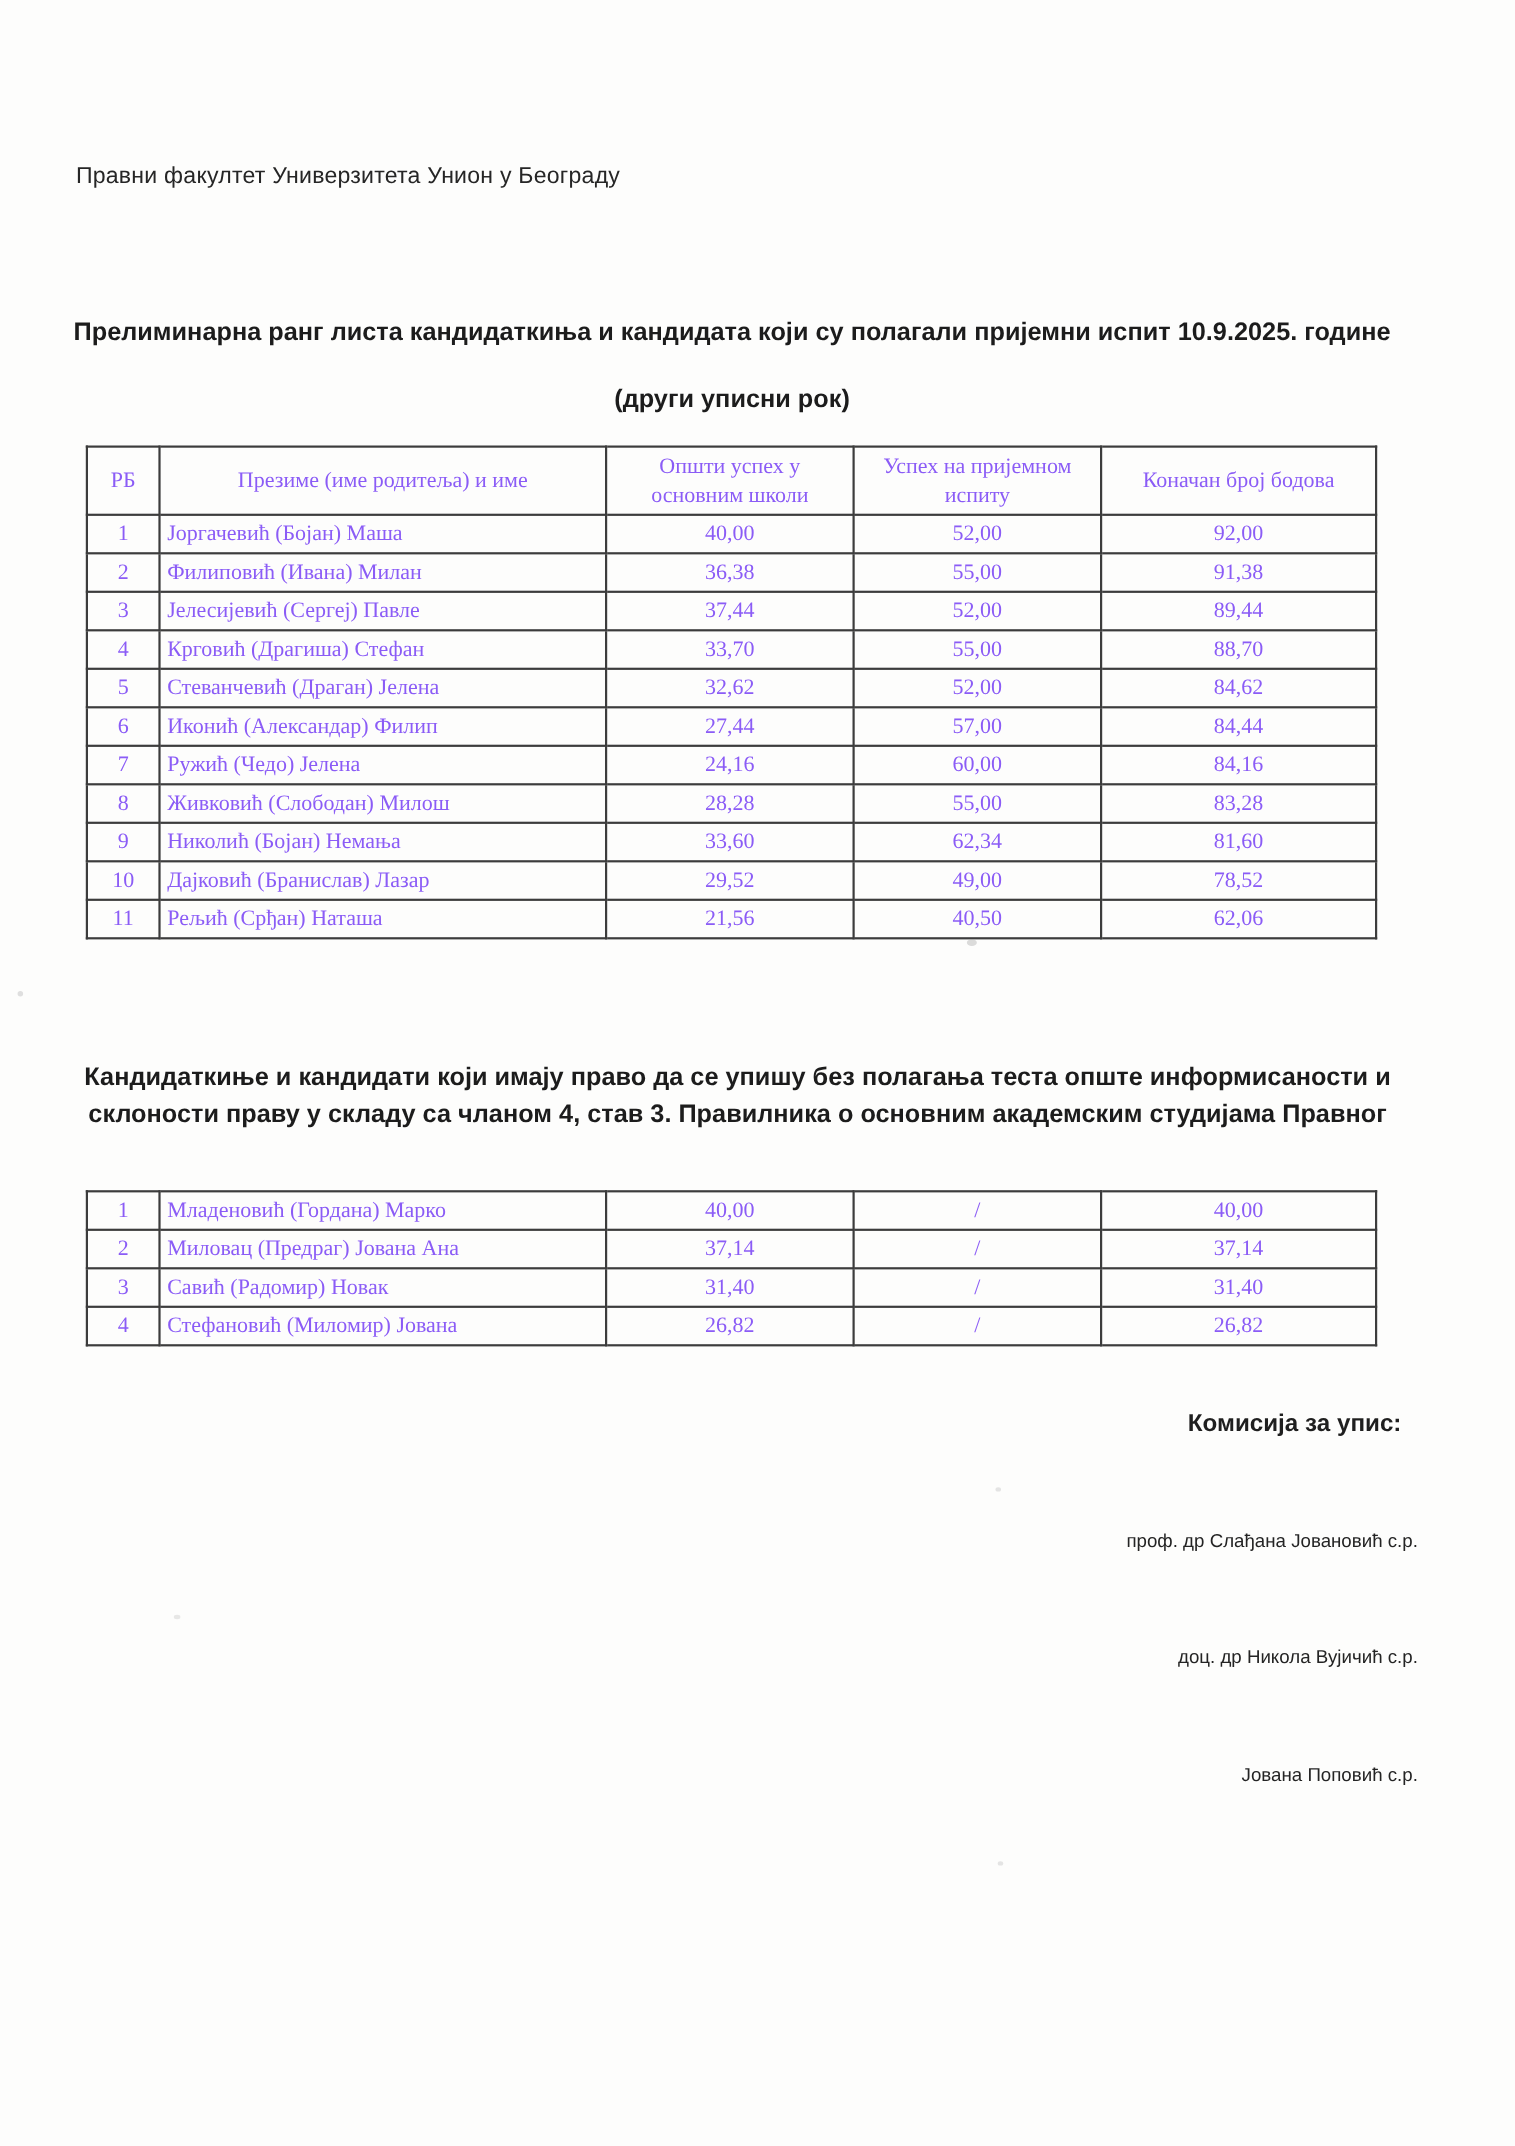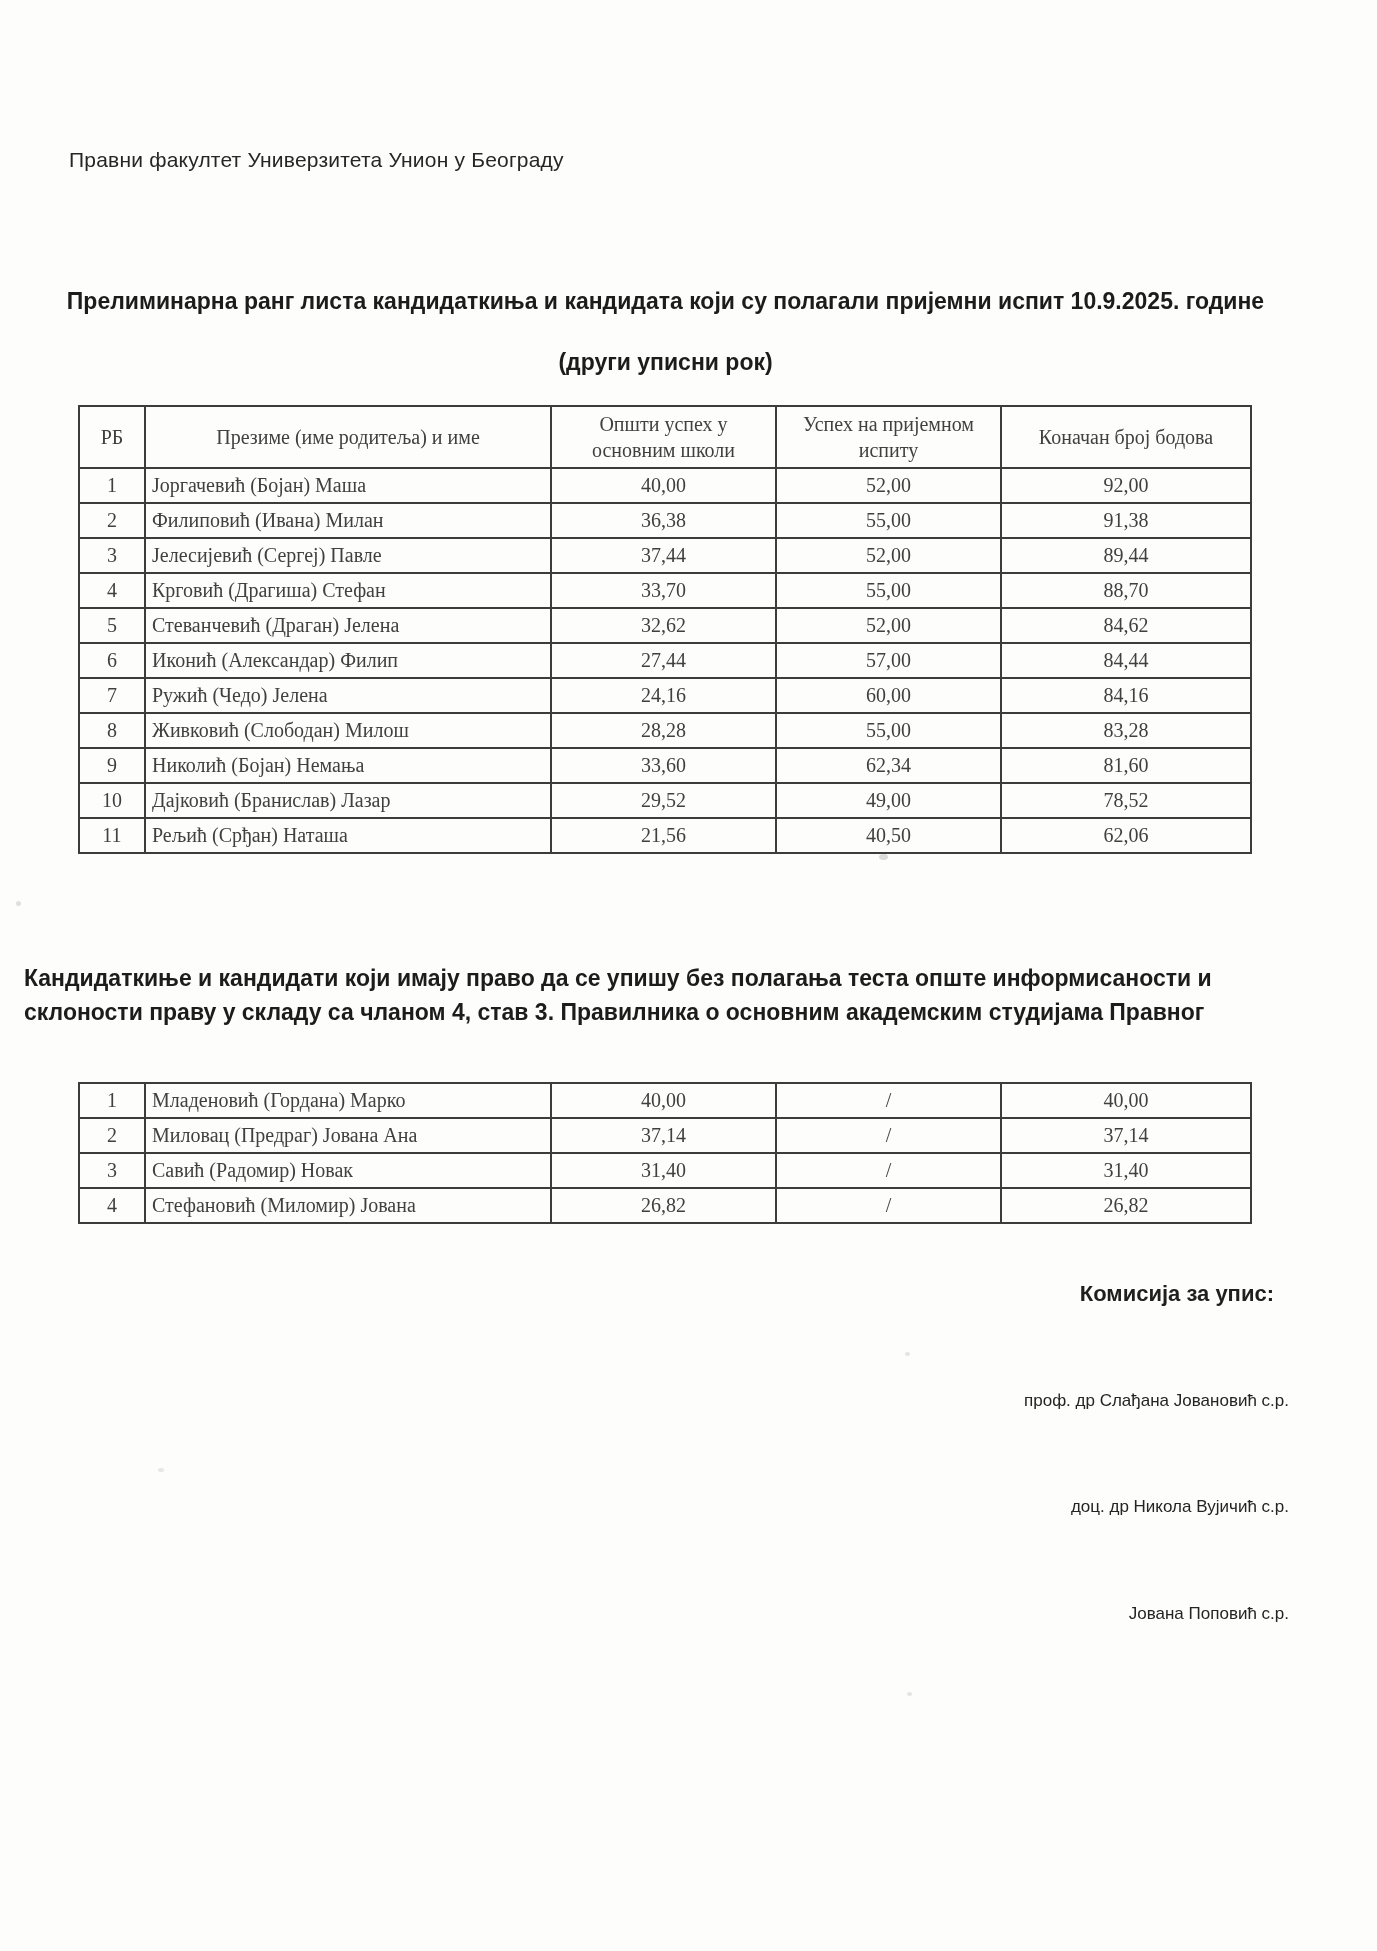--- a/index.html
+++ b/index.html
@@ -12,40 +12,40 @@
   }
   .letterhead{
     position:absolute;left:69px;top:148px;
     font-size:21px;color:#262626;letter-spacing:.2px;text-align:right;
   }
   .title-abs{position:absolute;left:20px;right:66px;text-align:center;font-weight:bold;color:#1c1c1c;font-size:23px;white-space:nowrap;}
 
   table.doc{
     position:absolute;left:78px;width:1172px;
     border-collapse:collapse;table-layout:fixed;
-    font-family:"Liberation Serif", serif;font-size:20px;color:#404040;
+    font-family:"Liberation Serif", serif;font-size:20px;color:#8b5cf6;
   }
   #table1{top:405px;}
   #table2{top:1082px;}
   table.doc td, table.doc th{
     border:2px solid #3c3c3c;
     padding:0 6px;
     font-weight:normal;
     vertical-align:middle;
     overflow:hidden;
   }
   table.doc thead th{height:60px;line-height:26px;text-align:center;}
   table.doc tbody tr{height:35px;}
   table.doc td{text-align:center;}
   table.doc td.col-name{text-align:left;}
   #table2 tbody tr{height:35px;}
 
   .para{
     position:absolute;left:24px;right:60px;top:961px;
-    text-align:left;font-size:23px;font-weight:bold;color:#1c1c1c;
+    text-align:center;font-size:23px;font-weight:bold;color:#1c1c1c;
     line-height:34px;
   }
   .sig-heading{
     position:absolute;right:103px;top:1281px;
     font-size:22px;font-weight:bold;color:#1f1f1f;text-align:right;
   }
   .sig-name{
     position:absolute;right:88px;
     font-size:17px;color:#242424;text-align:right;
   }

